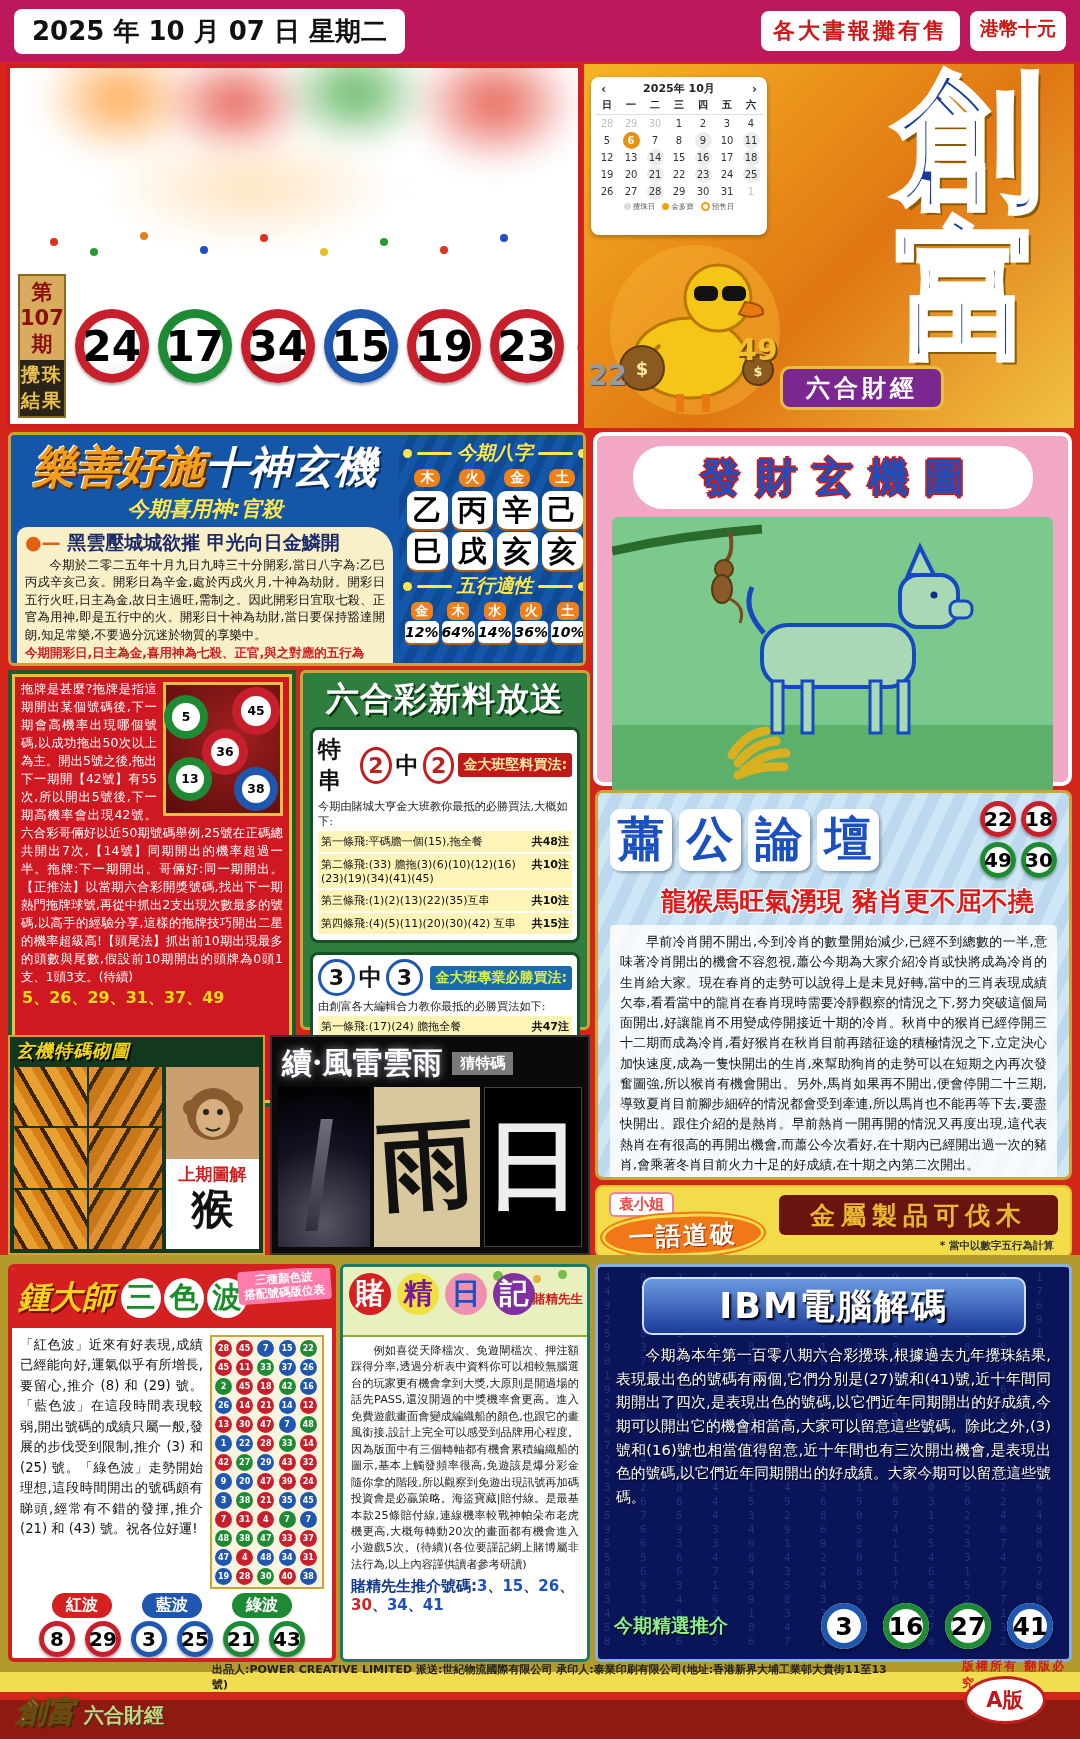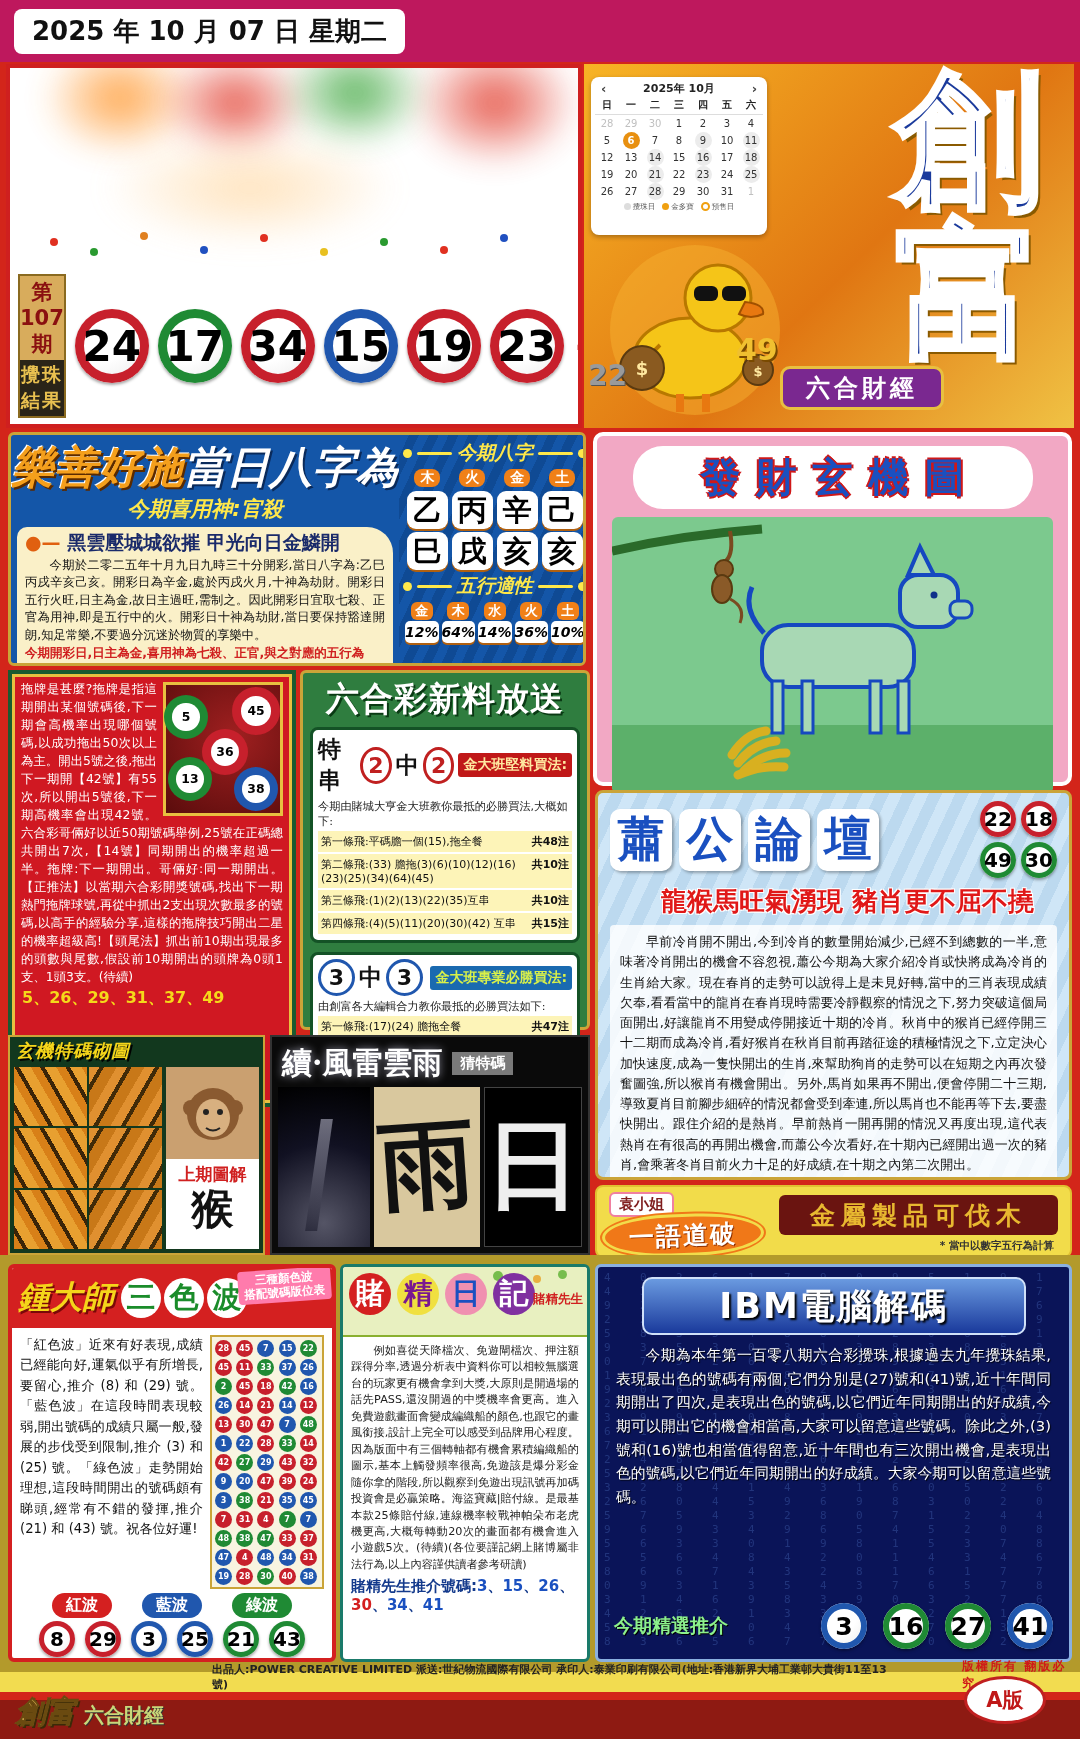--- a/index.html
+++ b/index.html
@@ -153,21 +153,21 @@
   .fl-t1{flex:1;background:radial-gradient(circle at 50% 85%,#556 0%,#112 55%,#000 100%);position:relative;}
   .fl-t1::after{content:"";position:absolute;left:38%;top:20%;width:12px;height:70%;background:linear-gradient(#99a,#223);
                 transform:skewX(-8deg);opacity:.7;}
   .fl-t2{flex:1.15;background:#d9c89e;display:flex;align-items:center;justify-content:center;}
   .fl-t2 span{font-size:96px;font-weight:900;color:#111;font-family:"DejaVu Serif",serif;transform:rotate(-4deg);}
   .fl-t3{flex:1;background:#000;border:1px solid #444;display:flex;align-items:center;justify-content:center;}
   .fl-t3 span{font-size:96px;font-weight:900;color:#eee;font-family:"DejaVu Serif",serif;}
   
   .yuan{left:595px;top:1185px;width:477px;height:73px;background:#f2dc4a;border:2px solid #e0c030;border-radius:8px;box-sizing:border-box;}
   .yx-name{position:absolute;left:12px;top:5px;background:#fff;border:2px solid #f080a0;border-radius:6px;
-           padding:1px 8px;color:#7f1d1d;font-weight:bold;font-size:15px;}
+           padding:1px 8px;color:#ef4444;font-weight:bold;font-size:15px;}
   .yx-burst{position:absolute;left:8px;top:30px;width:156px;height:36px;background:#f07818;
             border-radius:50%/60%;transform:rotate(-2deg);display:flex;align-items:center;justify-content:center;
             color:#fff;font-weight:900;font-size:25px;text-shadow:1px 1px 0 #903000;letter-spacing:2px;
             box-shadow:0 0 0 3px #f2dc4a,0 0 0 5px #f07818;}
   .yx-phrase{position:absolute;left:182px;top:8px;right:12px;height:40px;background:#6a1410;border-radius:6px;
              display:flex;align-items:center;justify-content:center;color:#e8b830;font-size:25px;font-weight:900;letter-spacing:6px;}
   .yx-note{position:absolute;right:16px;bottom:3px;font-size:10.5px;color:#333;font-weight:bold;}
   
   .bottom-band{left:0;top:1255px;width:1080px;height:417px;background:#b39a2b;}
   
@@ -226,20 +226,24 @@
   .edition{position:absolute;right:34px;top:1676px;width:76px;height:42px;background:#fff;border:3px solid #c02020;
            border-radius:50%;display:flex;align-items:center;justify-content:center;color:#c01818;font-weight:900;font-size:21px;}
 </style>
 </head>
 <body>
 
 <div class="page">
 
   <div class="abs top-bar">
     <span class="date-pill">2025 年 10 月 07 日  星期二</span>
+    <span class="hdr-right">
+      <span class="sale-pill">各大書報攤有售</span>
+      <span class="price-pill">港幣十元</span>
+    </span>
   </div>
 
   <div class="abs photo">
     <div class="blob" style="left:30px;top:-30px;width:160px;height:120px;background:radial-gradient(#ff9020,#ff902000 70%);"></div>
     <div class="blob" style="left:150px;top:-20px;width:150px;height:110px;background:radial-gradient(#e03020,#e0302000 70%);"></div>
     <div class="blob" style="left:270px;top:-30px;width:150px;height:110px;background:radial-gradient(#30a030,#30a03000 70%);"></div>
     <div class="blob" style="left:400px;top:-30px;width:170px;height:130px;background:radial-gradient(#e03020,#e0302000 70%);"></div>
     <div class="blob" style="left:90px;top:60px;width:300px;height:120px;background:radial-gradient(#ffd090,#ffd09000 70%);opacity:.6;"></div>
     <div class="dots"></div>
     <div class="draw-row">
@@ -336,21 +340,21 @@
     <div class="mast-char" style="top:0;">創</div>
     <div class="mast-char" style="top:152px;">富</div>
     <div class="brand-badge">六合財經</div>
     <div class="num22">22</div>
     <div class="num49">49</div>
   </div>
 
   <div class="abs leshan">
     <div class="ls-left">
       <div class="ls-title">
-        <span class="t-orange">樂善好施</span><span class="t-white">當日八字為</span>
+        <span class="t-orange">樂善好施</span><span class="t-white">十神玄機</span>
       </div>
       <div class="ls-sub">今期喜用神:官殺</div>
       <div class="ls-box">
         <div class="ls-head"><span class="ls-bullet">●—</span> <span>黑雲壓城城欲摧 甲光向日金鱗開</span></div>
         <div class="ls-body">今期於二零二五年十月九日九時三十分開彩,當日八字為:乙巳丙戌辛亥己亥。開彩日為辛金,處於丙戌火月,十神為劫財。開彩日五行火旺,日主為金,故日主過旺,需制之。因此開彩日宜取七殺、正官為用神,即是五行中的火。開彩日十神為劫財,當日要保持豁達開朗,知足常樂,不要過分沉迷於物質的享樂中。</div>
         <div class="ls-note">今期開彩日,日主為金,喜用神為七殺、正官,與之對應的五行為火。</div>
       </div>
 
     </div>
     <div class="ls-right">
@@ -480,21 +484,21 @@
         <span class="circ">2</span>
         <span class="xl-tag">金大班堅料買法:</span>
       </div>
       <div class="xl-intro">今期由賭城大亨金大班教你最抵的必勝買法,大概如下:</div>
       <div>
           <div class="rule-line">
             <span>第一條飛:平碼膽一個(15),拖全餐</span>
             <span class="rule-note">共48注</span>
           </div>
           <div class="rule-line">
-            <span>第二條飛:(33) 膽拖(3)(6)(10)(12)(16)(23)(25)(34)(64)(45)</span>
+            <span>第二條飛:(33) 膽拖(3)(6)(10)(12)(16)(23)(19)(34)(41)(45)</span>
             <span class="rule-note">共10注</span>
           </div>
           <div class="rule-line">
             <span>第三條飛:(1)(2)(13)(22)(35)互串</span>
             <span class="rule-note">共10注</span>
           </div>
           <div class="rule-line">
             <span>第四條飛:(4)(5)(11)(20)(30)(42) 互串</span>
             <span class="rule-note">共15注</span>
           </div>

